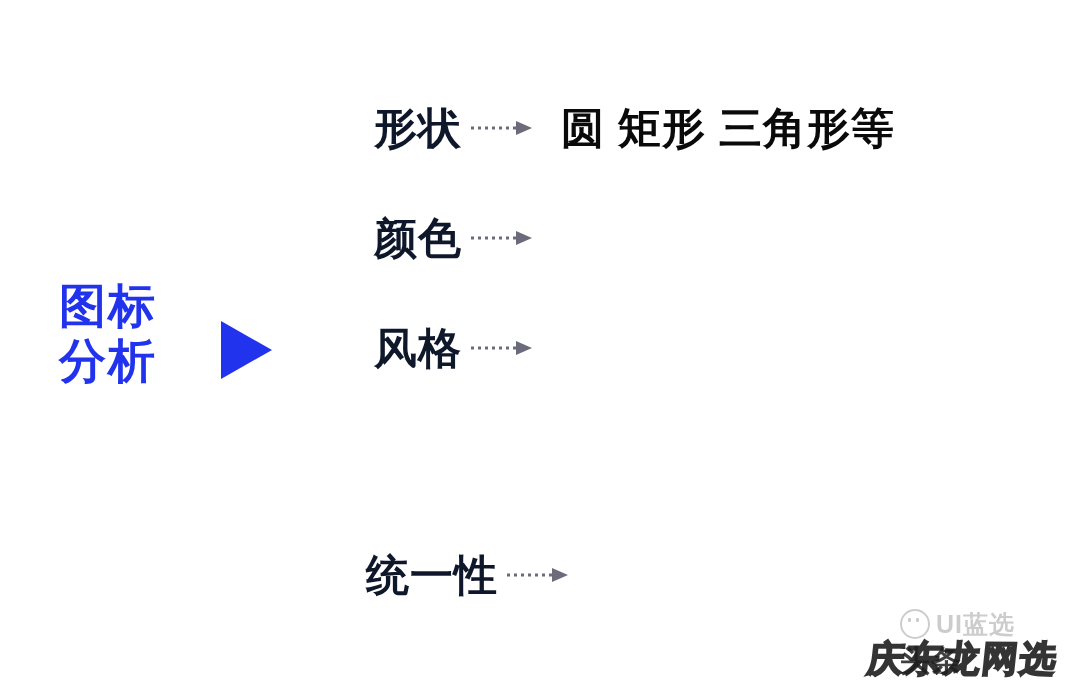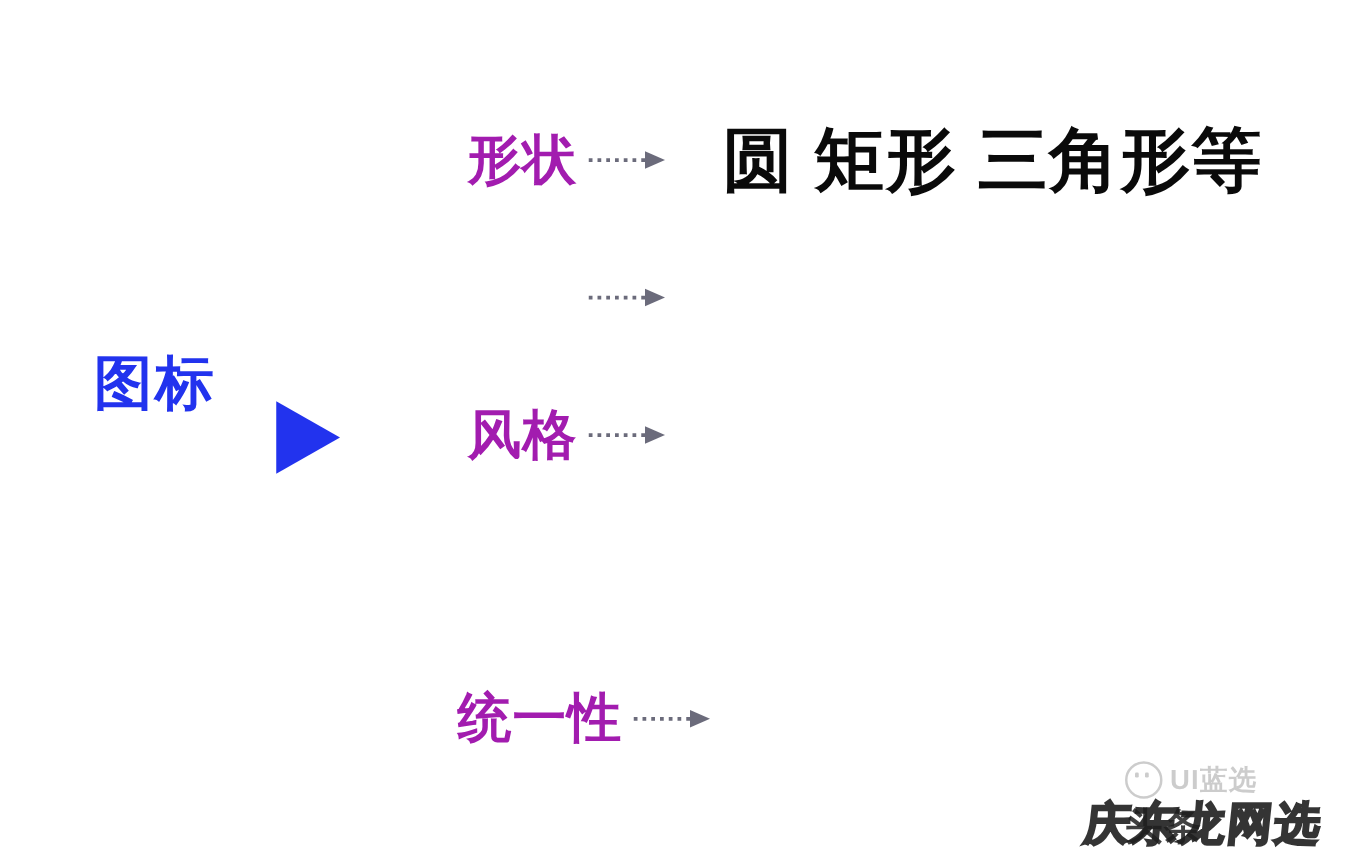--- a/index.html
+++ b/index.html
@@ -18,21 +18,21 @@
   #canvas {
     position: relative;
     width: 1080px;
     height: 688px;
     background: #ffffff;
   }
 
   
   .root-label {
     position: absolute;
-    left: 64px;
+    left: 48px;
     top: 278px;
     width: 120px;
     text-align: center;
     color: #2233ee;
     font-size: 47px;
     font-weight: 900;
     line-height: 1.18;
     letter-spacing: 2px;
     white-space: nowrap;
   }
@@ -58,41 +58,41 @@
     height: 64px;
     display: flex;
     align-items: center;
   }
 
   .row-key {
     position: absolute;
     left: 180px;
     width: 282px;
     text-align: right;
-    color: #a21caf;
+    color: #0f172a;
     font-size: 43px;
     font-weight: 900;
     letter-spacing: 1px;
     line-height: 1;
     white-space: nowrap;
   }
 
   .row-arrow {
     position: absolute;
     left: 470px;
     width: 66px;
     height: 18px;
     display: block;
   }
 
   .row-val {
     position: absolute;
-    left: 578px;
+    left: 561px;
     color: #0a0a0a;
-    font-size: 56px;
+    font-size: 43px;
     font-weight: 900;
     letter-spacing: 1px;
     line-height: 1;
     white-space: nowrap;
   }
 
   
   #row-0 { top: 96px; }
   #row-1 { top: 206px; }
   #row-2 { top: 316px; }
@@ -101,21 +101,21 @@
 
   
   .watermark-logo {
     position: absolute;
     right: 52px;
     bottom: 42px;
     width: 128px;
     height: 44px;
     opacity: 0.30;
     color: #5a5a5a;
-    font-size: 22px;
+    font-size: 25px;
     font-weight: 700;
     letter-spacing: 1px;
     display: flex;
     align-items: center;
     gap: 6px;
     white-space: nowrap;
   }
   .watermark-logo .wm-badge {
     width: 26px;
     height: 26px;
@@ -162,34 +162,36 @@
     transform: skewX(-6deg);
   }
 </style>
 </head>
 <body>
 
 <div id="canvas">
 
   <div class="root-label">
     <span class="line">图标</span>
+    <span class="line">分析</span>
   </div>
 
   <div class="pointer"></div>
 
   <div class="row" id="row-0">
     <div class="row-key">形状</div>
     <svg class="row-arrow" viewBox="0 0 66 18">
       <line x1="1" y1="9" x2="46" y2="9" stroke="#6b6b7b" stroke-width="3" stroke-dasharray="3 4" stroke-linecap="butt"></line>
       <polygon points="46,2 62,9 46,16" fill="#6b6b7b"></polygon>
     </svg>
     <div class="row-val">圆 矩形 三角形等</div>
   </div>
 
   <div class="row" id="row-1">
+    <div class="row-key">颜色</div>
     <svg class="row-arrow" viewBox="0 0 66 18">
       <line x1="1" y1="9" x2="46" y2="9" stroke="#6b6b7b" stroke-width="3" stroke-dasharray="3 4" stroke-linecap="butt"></line>
       <polygon points="46,2 62,9 46,16" fill="#6b6b7b"></polygon>
     </svg>
   </div>
 
   <div class="row" id="row-2">
     <div class="row-key">风格</div>
     <svg class="row-arrow" viewBox="0 0 66 18">
       <line x1="1" y1="9" x2="46" y2="9" stroke="#6b6b7b" stroke-width="3" stroke-dasharray="3 4" stroke-linecap="butt"></line>

